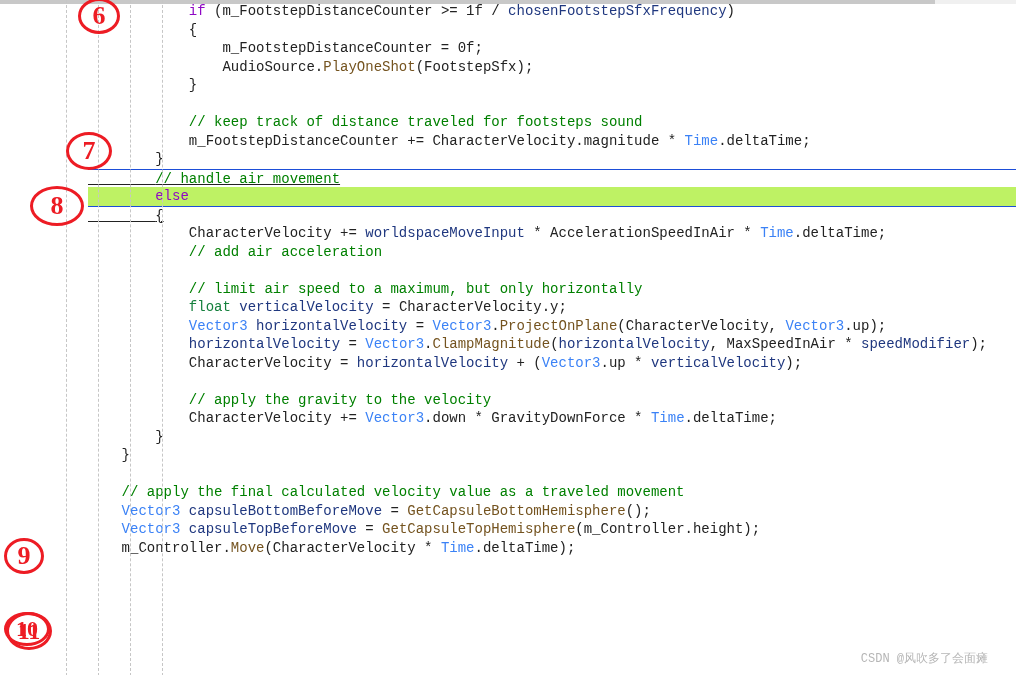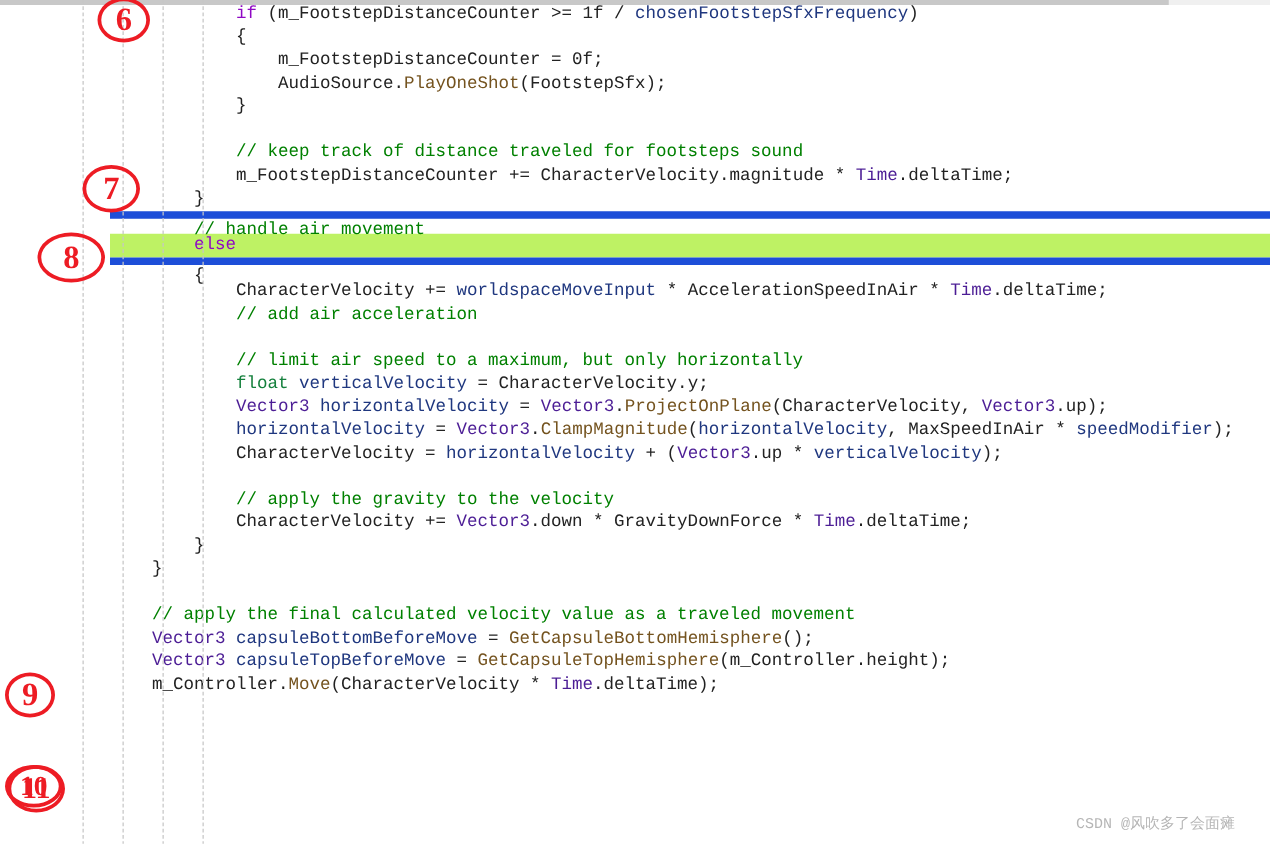--- a/index.html
+++ b/index.html
@@ -33,28 +33,29 @@
       height: 676px;
       border-left: 1px dashed #c6c6c6;
     }
     .line {
       white-space: pre;
       height: 18.5px;
     }
     .kw { color: #15803d; }
     .kw2 { color: #8f08c4; } 
     .comment { color: #008000; }
-    .type { color: #4c1d95; }
+    .type { color: #3b82f6; }
     .method { color: #74531f; }
     .param { color: #1f377f; }
     .highlight-line {
       background: #bef264;
     }
     .separator-line {
-      border-top: 6px solid #1d4ed8;
+      border-top: 1px solid #1d4ed8;
+      text-decoration: underline;
     }
     .annotation {
       position: absolute;
       z-index: 10;
       pointer-events: none;
     }
     .circle-red {
       border: 3px solid #ed1c24;
       border-radius: 50%;
       display: flex;

